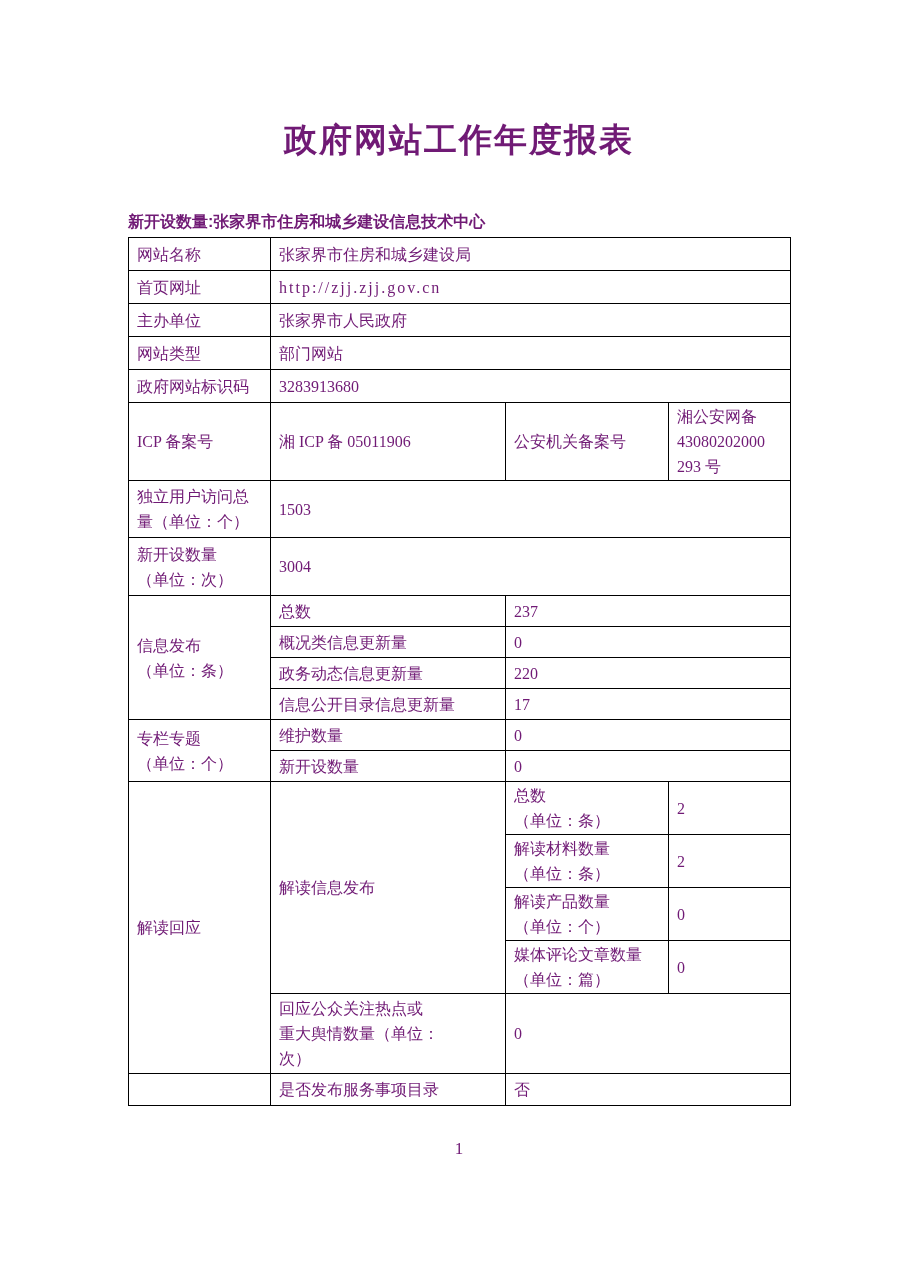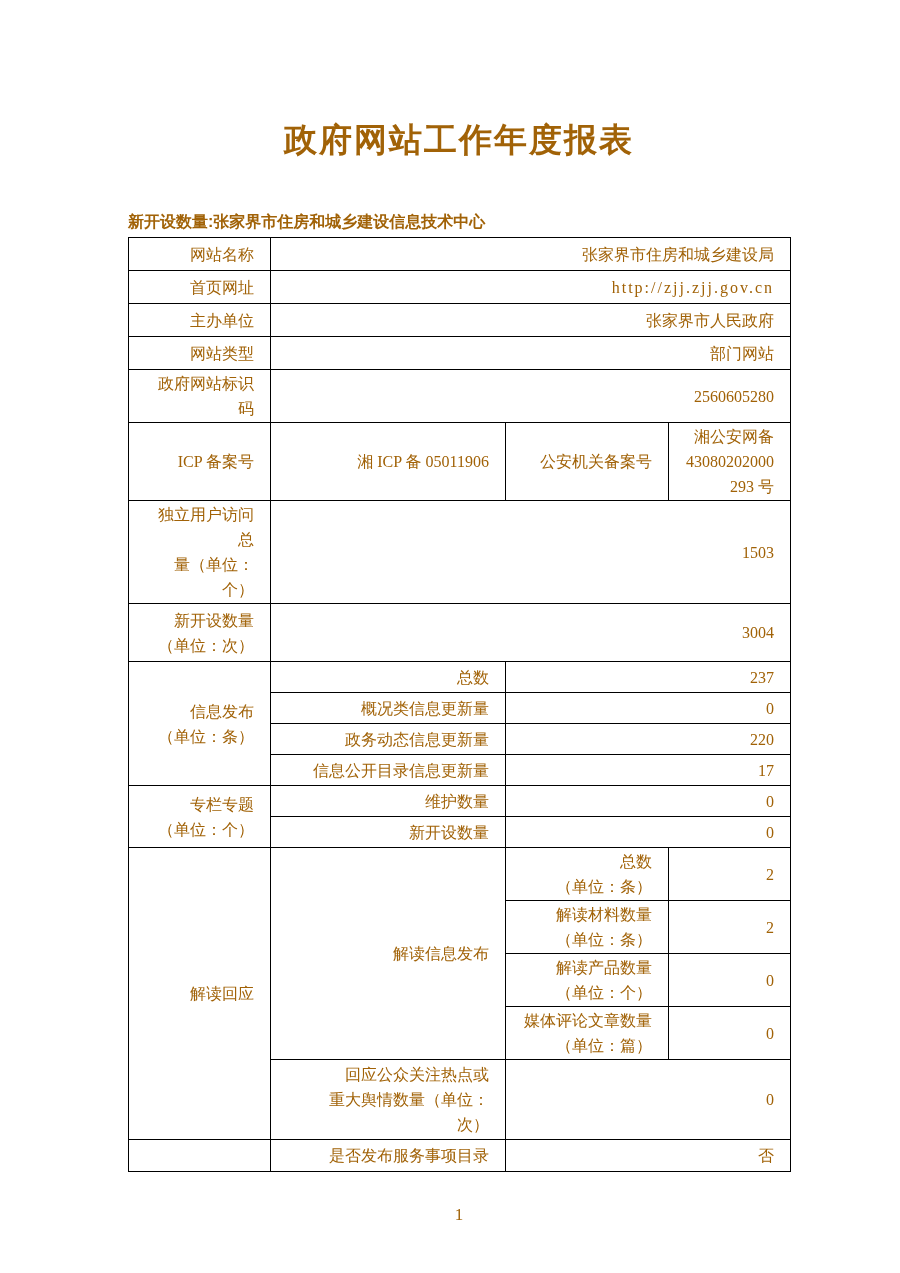--- a/index.html
+++ b/index.html
@@ -5,21 +5,21 @@
   html, body {
     margin: 0;
     padding: 0;
     background: #ffffff;
   }
   .page {
     position: relative;
     width: 900px;
     height: 1273px;
     background: #ffffff;
-    color: #a16207;
+    color: #701a75;
     font-family: "Liberation Serif", serif;
     overflow: hidden;
   }
   .doc-title {
     margin: 0;
     padding-top: 118px;
     width: 662px;
     margin-left: 128px;
     text-align: center;
     font-family: "Liberation Sans", sans-serif;
@@ -48,25 +48,25 @@
   }
   table.report {
     margin-left: 128px;
     margin-top: 4px;
     border-collapse: collapse;
     table-layout: fixed;
     width: 662px;
   }
   table.report td {
     border: 1px solid #000000;
-    text-align: right;
+    text-align: left;
     vertical-align: middle;
     font-size: 16px;
     line-height: 25px;
-    padding: 1px 16px;
+    padding: 1px 8px;
     overflow: hidden;
     font-family: Liberation Serif, serif;
   }
   .preline { white-space: pre-line; }
   .url-cell { letter-spacing: 2px; }
   tr.h33 { height: 33px; }
   tr.h71 { height: 71px; }
   tr.h57 { height: 57px; }
   tr.h58 { height: 58px; }
   tr.h31 { height: 31px; }
@@ -115,21 +115,21 @@
       <td colspan="3">张家界市人民政府</td>
     </tr>
 
     <tr class="h33">
       <td>网站类型</td>
       <td colspan="3">部门网站</td>
     </tr>
 
     <tr class="h33">
       <td>政府网站标识码</td>
-      <td colspan="3">2560605280</td>
+      <td colspan="3">3283913680</td>
     </tr>
 
     <tr class="h71">
       <td>ICP 备案号</td>
       <td>湘 ICP 备 05011906</td>
       <td>公安机关备案号</td>
       <td class="preline">湘公安网备
 43080202000
 293 号</td>
     </tr>

